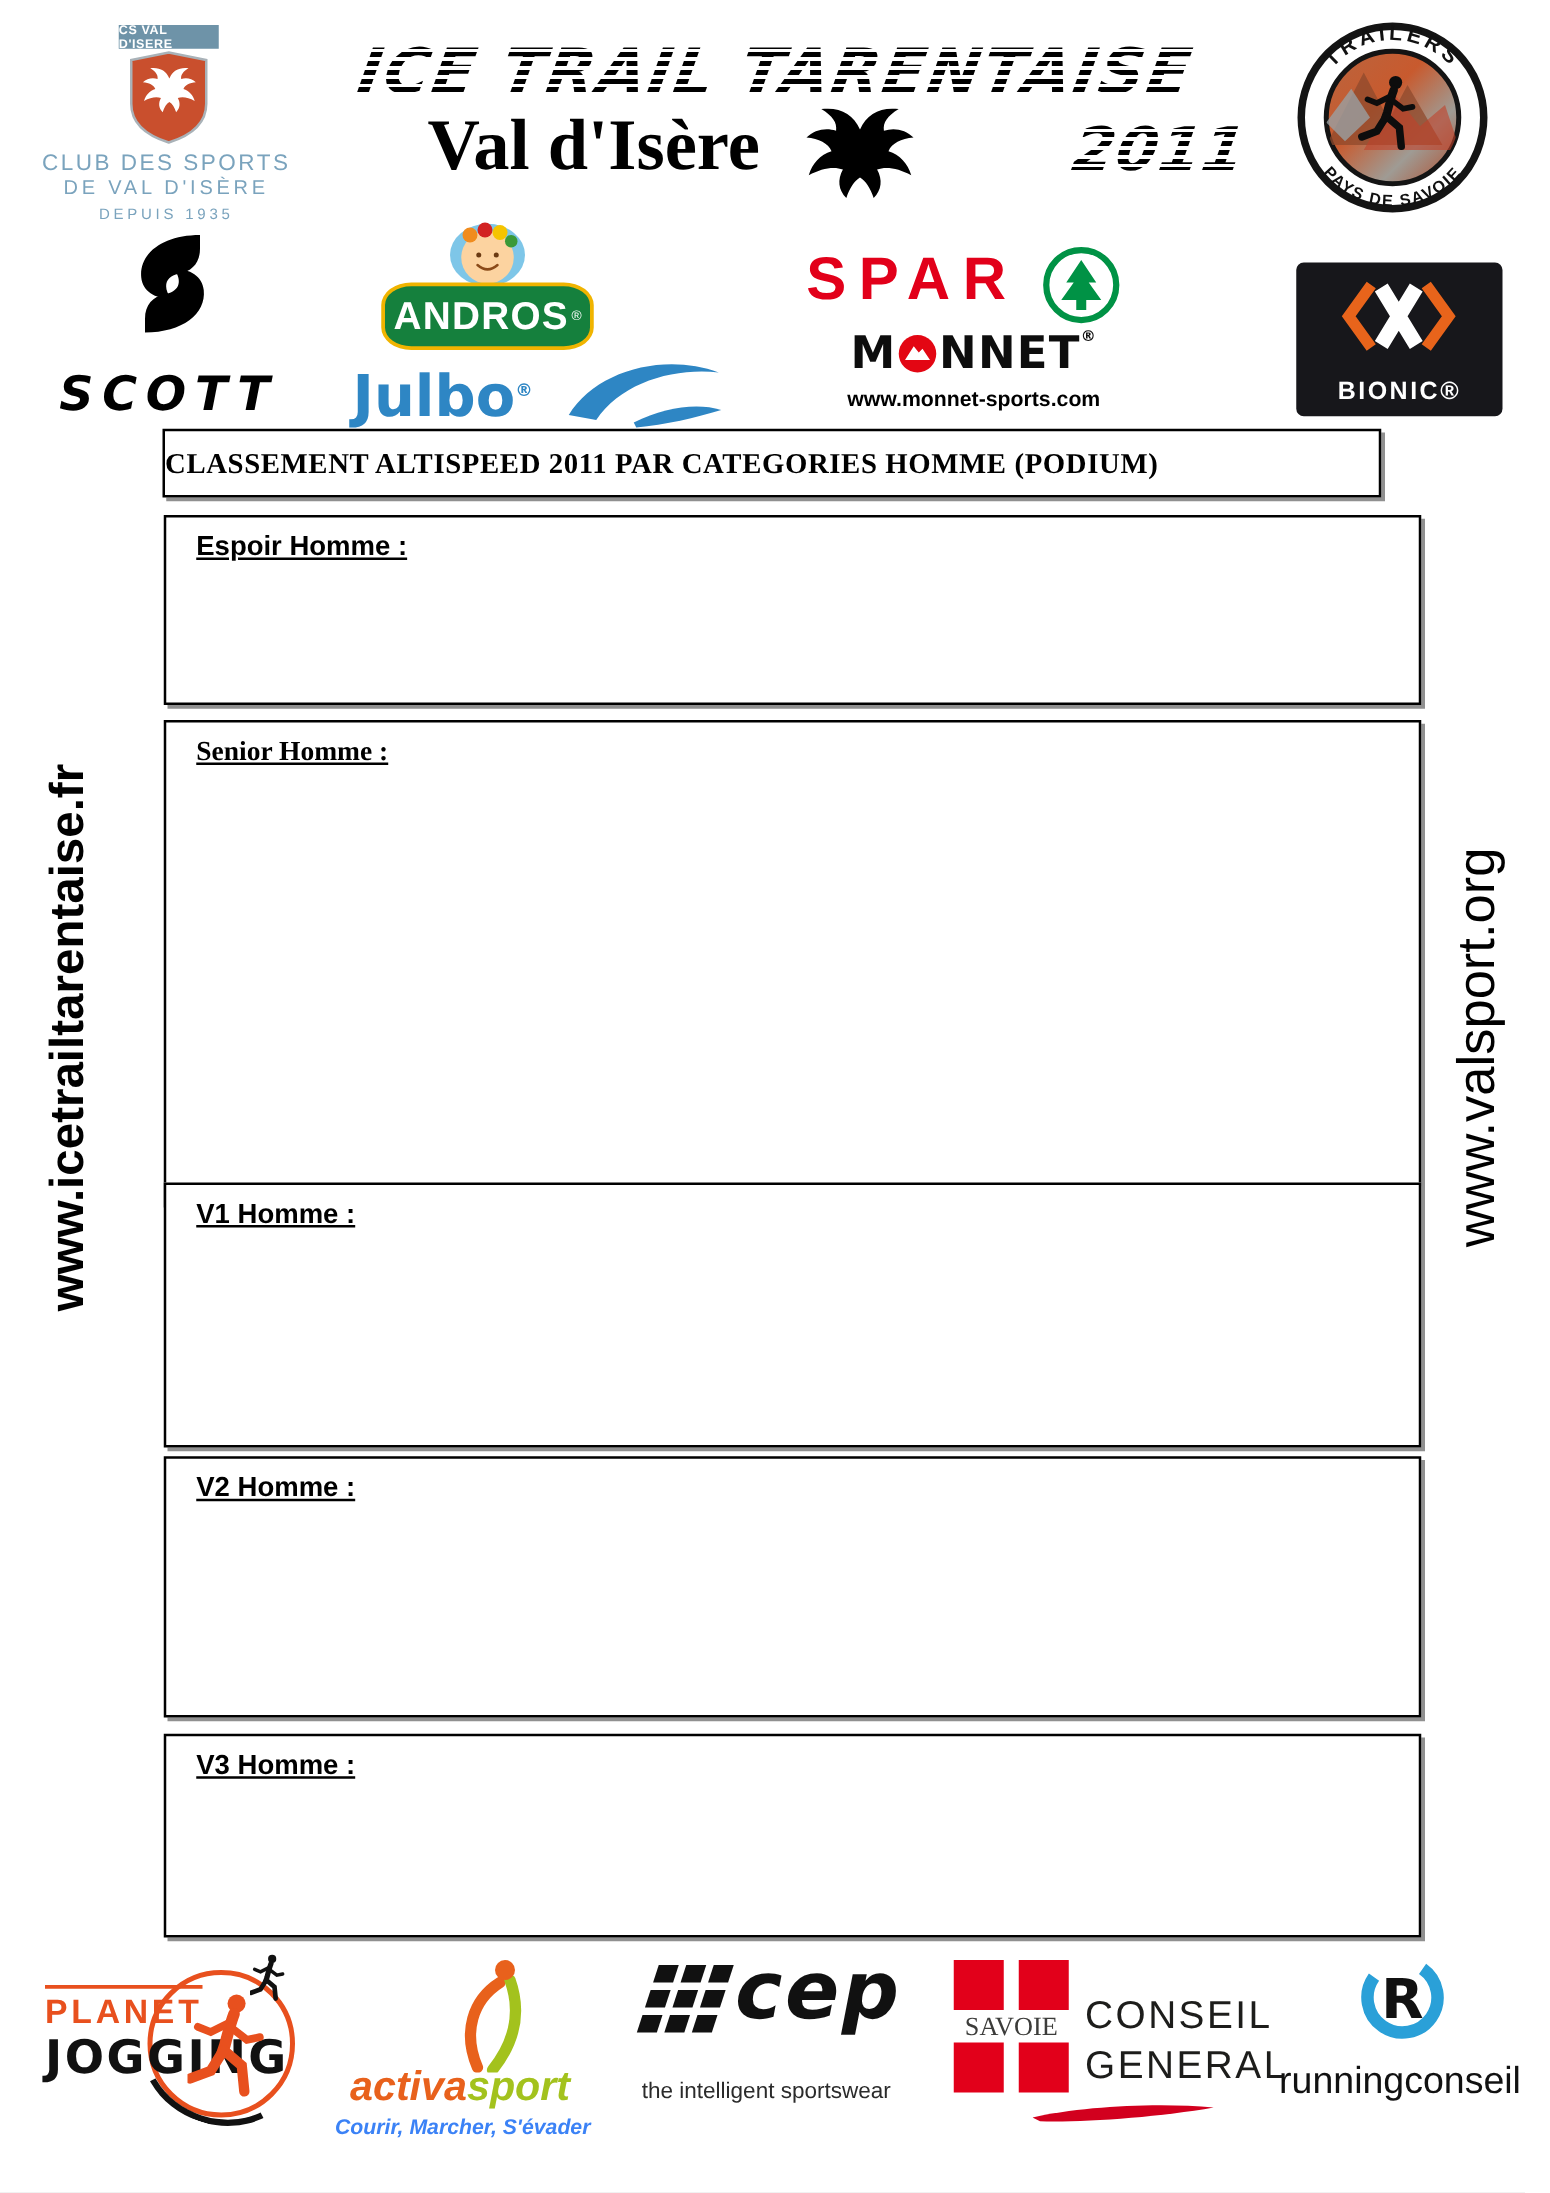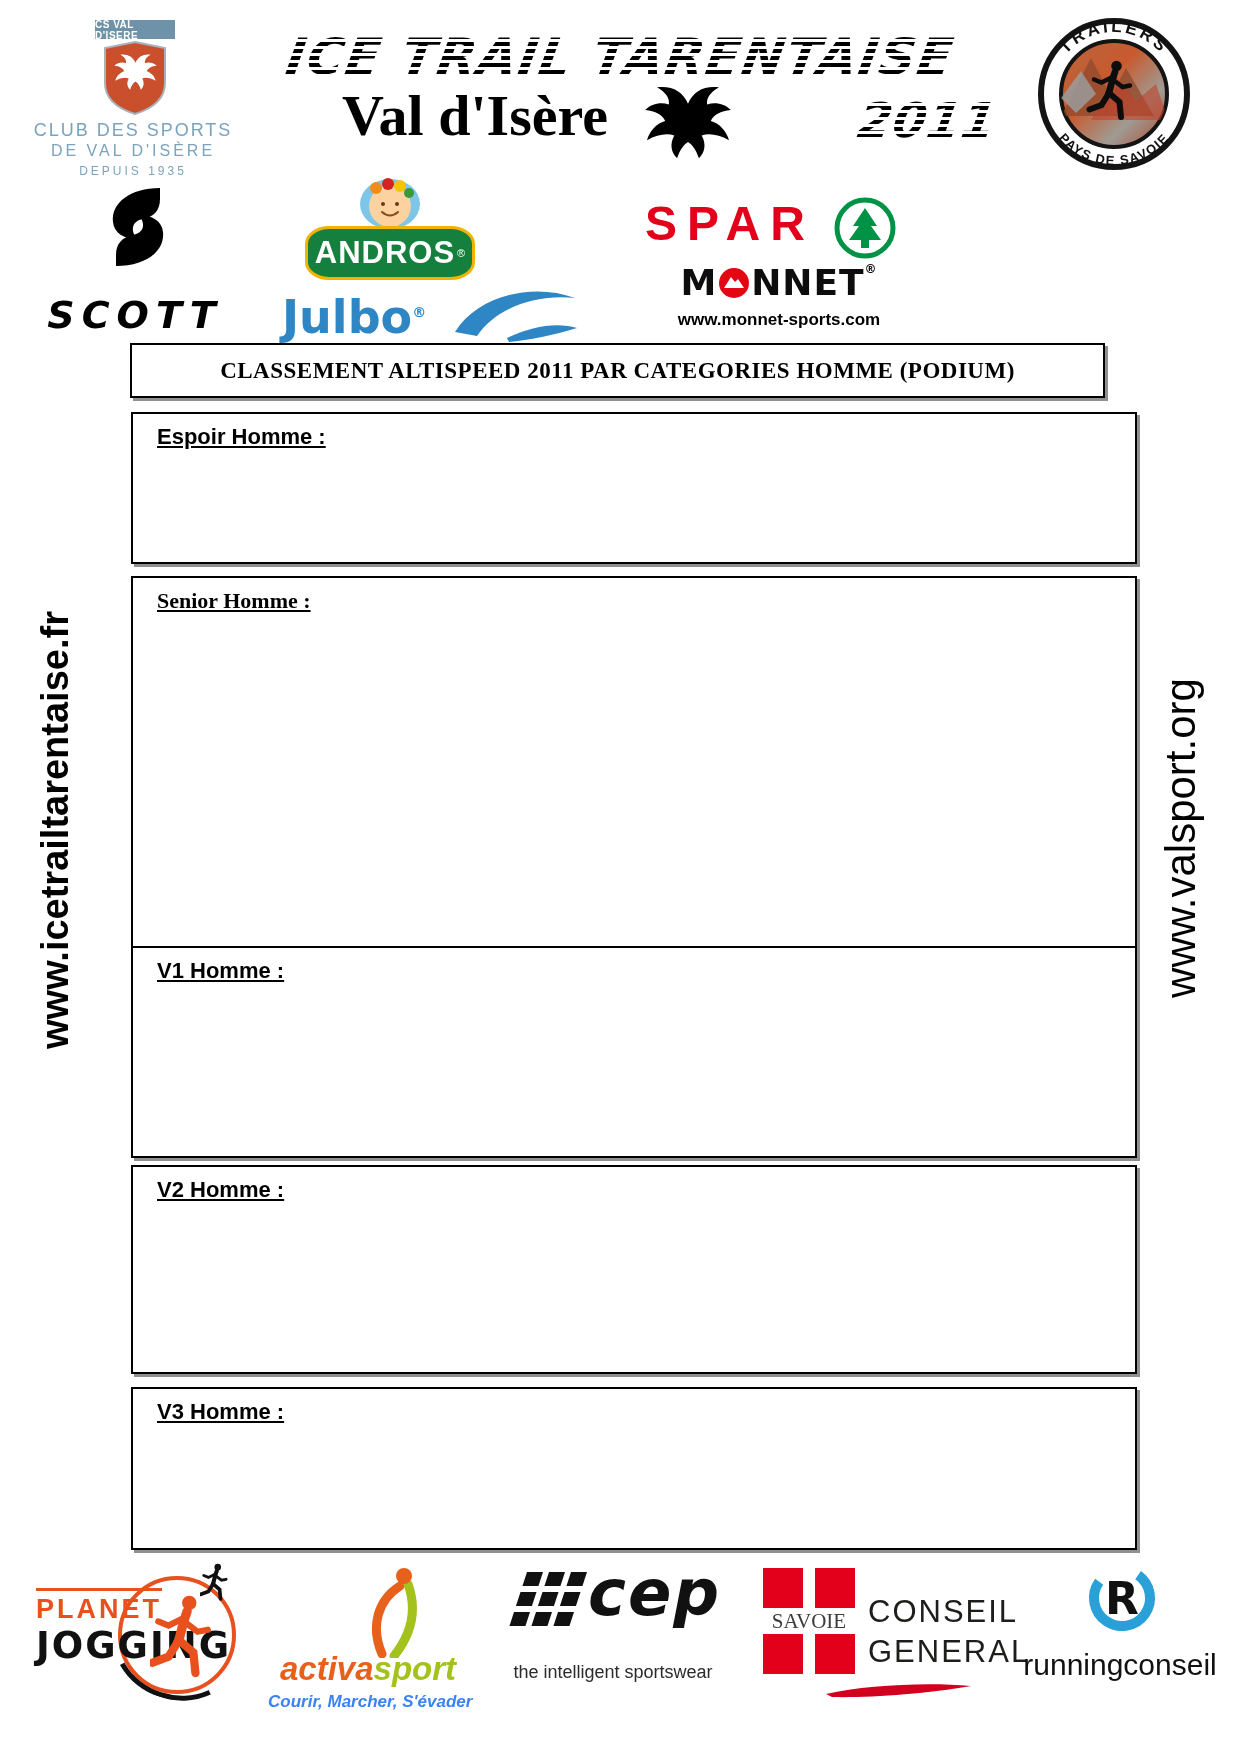--- a/index.html
+++ b/index.html
@@ -52,21 +52,21 @@
   .monnet-line sup{font-size:12px;align-self:flex-start;}
   .monnet-url{position:absolute;left:648px;top:310px;width:262px;text-align:center;
     font:700 17px "Liberation Sans",sans-serif;color:#000;}
   .xbionic-box{position:absolute;left:1037px;top:210px;width:165px;height:123px;background:#17171b;border-radius:6px;}
   .xb-mark{position:absolute;left:32px;top:12px;}
   .xb-text{position:absolute;left:0;bottom:8px;width:100%;text-align:center;color:#fff;
     font:700 20px "Liberation Sans",sans-serif;letter-spacing:2px;}
 
   
   #title-box{position:absolute;left:130px;top:343px;width:975px;height:55px;border:2px solid #000;
-    box-shadow:3px 3px 0 #909090;display:flex;align-items:center;justify-content:center;background:#fff;}
+    box-shadow:3px 3px 0 #909090;display:flex;align-items:center;justify-content:flex-start;background:#fff;}
   #title-box span{font:700 23px "Liberation Serif",serif;letter-spacing:.5px;}
 
   
   .cat-box{position:absolute;left:131px;width:1006px;border:2px solid #000;background:#fff;box-shadow:3px 3px 0 #909090;padding-left:48px;}
   .cat-head{position:absolute;left:24px;top:10px;font:700 22px "Liberation Sans",sans-serif;
     text-decoration:underline;white-space:pre;}
   .cat-head.serif{font:700 22px "Liberation Serif",serif;}
 
   
   .side-left{position:absolute;left:55px;top:830px;transform:translate(-50%,-50%) rotate(-90deg);
@@ -231,20 +231,30 @@
     <span data-name="monnet-m">M</span>
     <svg width="32" height="32" viewBox="0 0 32 32" style="margin:0 1px" data-name="monnet-o-icon">
       <circle cx="16" cy="16" r="15" fill="#e30613"></circle>
       <path d="M6,21 L13,10 L17,15 L20,12 L26,21 Z" fill="#fff"></path>
     </svg>
     <span data-name="monnet-nnet">NNET</span>
     <sup data-name="monnet-registered-mark">®</sup>
   </div>
   <div class="monnet-url" data-name="monnet-url">www.monnet-sports.com</div>
 
+  <div class="xbionic-box" data-name="xbionic-logo">
+    <div class="xb-mark" data-name="xbionic-x-icon">
+      <svg width="100" height="62" viewBox="0 0 100 62">
+        <path d="M28,6 L10,31 L28,56" fill="none" stroke="#e8641b" stroke-width="9"></path>
+        <path d="M72,6 L90,31 L72,56" fill="none" stroke="#e8641b" stroke-width="9"></path>
+        <path d="M36,8 L64,54 M64,8 L36,54" stroke="#fff" stroke-width="12"></path>
+      </svg>
+    </div>
+    <div class="xb-text" data-name="xbionic-text">BIONIC®</div>
+  </div>
 
   <div id="title-box" data-name="classement-title-box">
     <span data-name="classement-title">CLASSEMENT ALTISPEED 2011 PAR CATEGORIES HOMME (PODIUM)</span>
   </div>
 
   <div data-name="categories">
       <section class="cat-box" data-name="category-box-1" style="top: 412px; height: 152px;">
         <div class="cat-head" data-name="category-heading">Espoir Homme :</div>
       </section>
       <section class="cat-box" data-name="category-box-2" style="top: 576px; height: 390px;">

